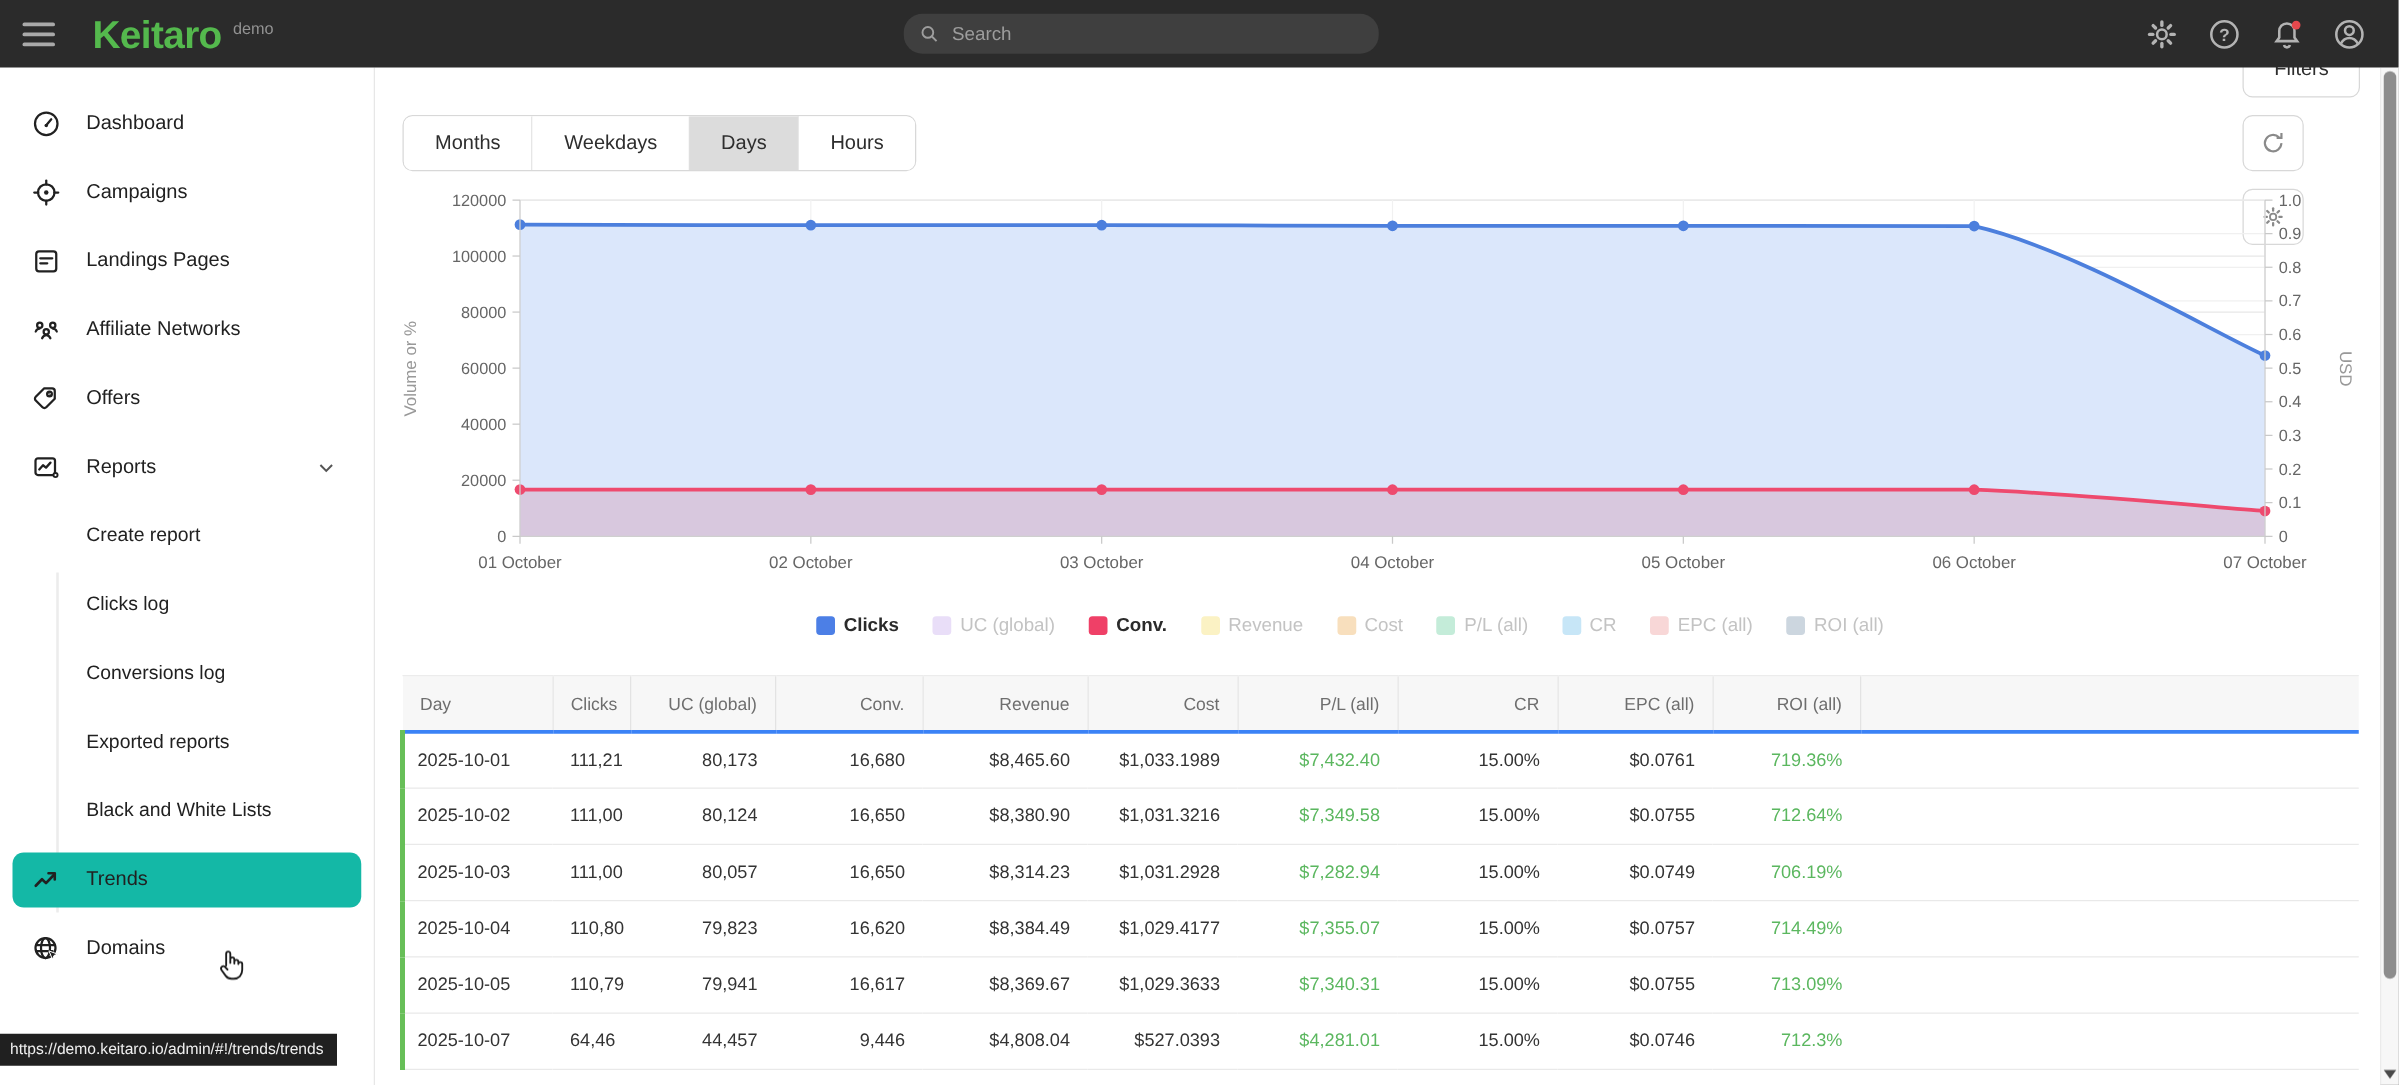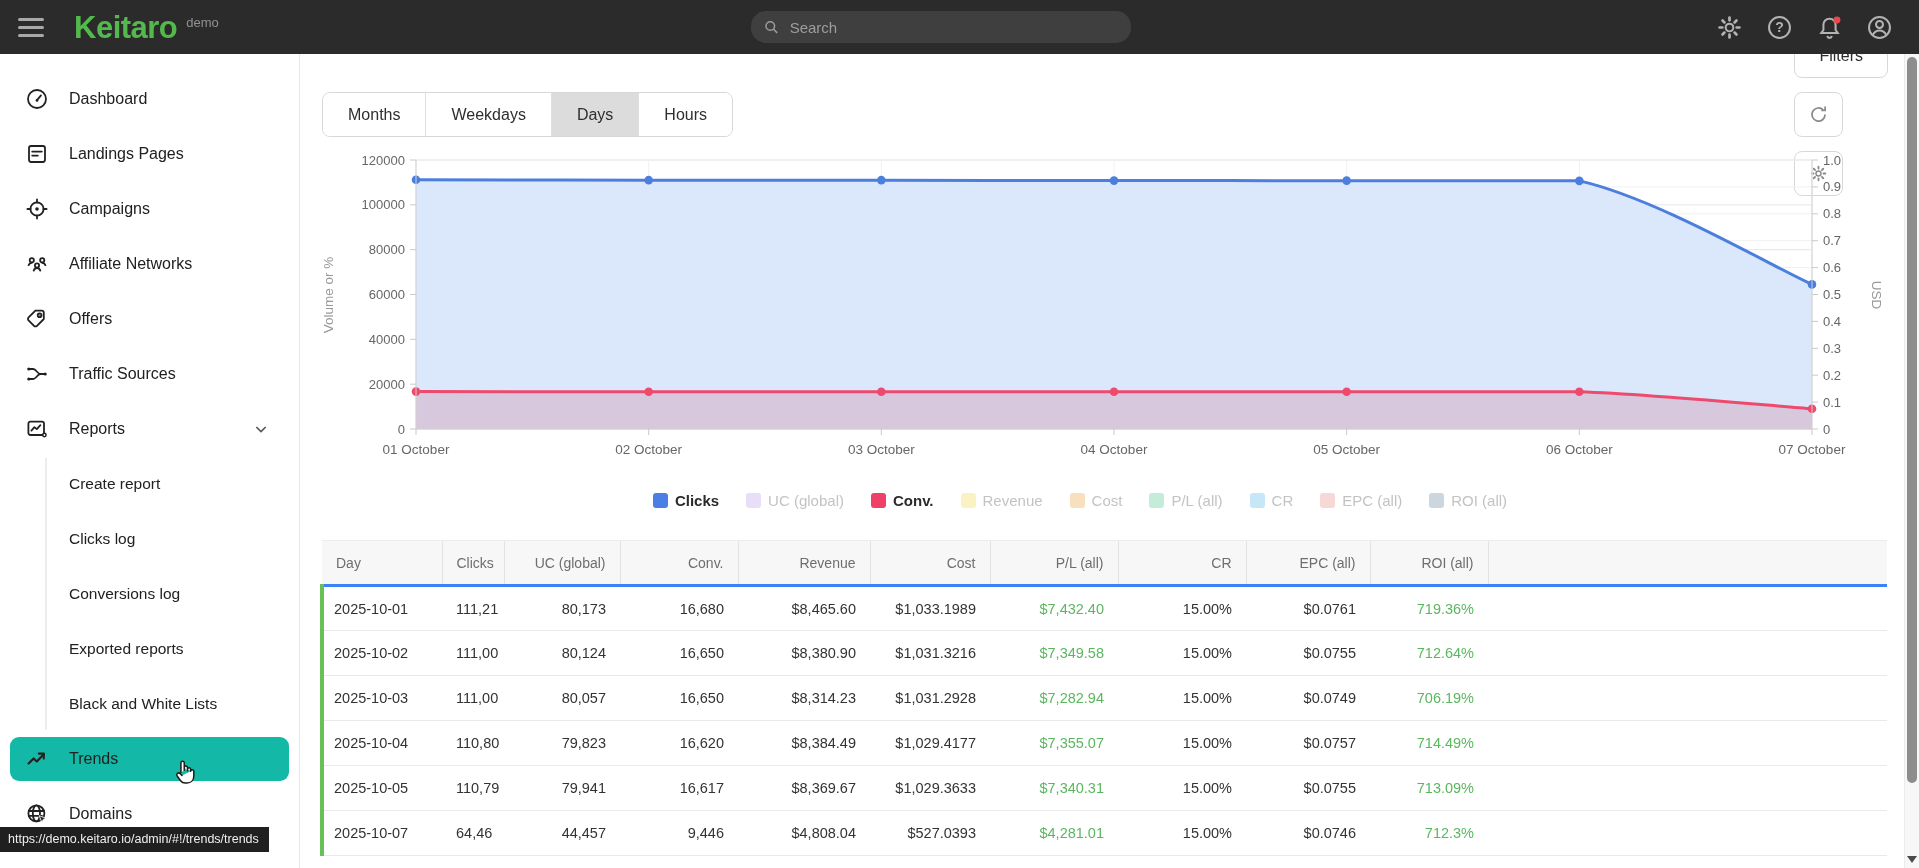--- a/index.html
+++ b/index.html
@@ -6,21 +6,21 @@
   html,body { width:1919px; height:868px; overflow:hidden; background:#fff;
     font-family:"Liberation Sans", sans-serif; }
 
   
   .topbar { position:relative; height:54px; background:#2b2b2b; display:flex; align-items:center; z-index:30; }
   .burger { width:46px; margin-left:18px; display:flex; flex-direction:column; gap:5px; cursor:pointer; }
   .burger span { display:block; width:26px; height:3px; background:#a9a9a9; border-radius:2px; }
   .brand-wrap { display:flex; align-items:flex-start; margin-left:10px; }
   .brand { font-size:31px; font-weight:800; color:#54b94d; letter-spacing:-0.5px; line-height:1; }
   .env { font-size:13px; color:#929292; margin-left:9px; margin-top:3px; }
-  .search { position:absolute; left:751px; top:11px; width:380px; height:32px; background:#3f3f3f;
+  .search { position:absolute; left:723px; top:11px; width:380px; height:32px; background:#3f3f3f;
     border-radius:15px; display:flex; align-items:center; padding:0 12px; color:#9d9d9d; }
   .search input { background:transparent; border:none; outline:none; color:#ddd; font-size:15px;
     margin-left:10px; width:100%; }
   .search input::placeholder { color:#9d9d9d; }
   .top-icons { position:absolute; right:26px; top:0; height:54px; display:flex; align-items:center; gap:23px; }
   .tico { width:27px; height:27px; position:relative; cursor:pointer; }
   .tico svg { width:27px; height:27px; }
 
   
   .app { display:flex; height:814px; }
@@ -157,65 +157,55 @@
         <div class="sb-item">
           <span class="sb-ico"><svg viewBox="0 0 24 24" fill="none" stroke="#212121" stroke-width="1.8" stroke-linecap="round" stroke-linejoin="round">
               <circle cx="12" cy="12" r="9"></circle>
               <path d="M12 13.2 16 8.4"></path>
               <circle cx="12" cy="13.4" r="1.4" fill="#212121" stroke="none"></circle>
             </svg></span>
           <span class="sb-label">Dashboard</span>
         </div>
         <div class="sb-item">
           <span class="sb-ico"><svg viewBox="0 0 24 24" fill="none" stroke="#212121" stroke-width="1.8" stroke-linecap="round" stroke-linejoin="round">
-              <rect x="4" y="4" width="16" height="16" rx="2.2"></rect>
-              <line x1="7.2" y1="9.6" x2="16.8" y2="9.6"></line>
-              <line x1="7.2" y1="13.6" x2="12.8" y2="13.6"></line>
-            </svg></span>
-          <span class="sb-label">Landings Pages</span>
-        </div>
-        <div class="sb-item">
-          <span class="sb-ico"><svg viewBox="0 0 24 24" fill="none" stroke="#212121" stroke-width="1.8" stroke-linecap="round" stroke-linejoin="round">
               <circle cx="12" cy="12" r="6.6"></circle>
               <circle cx="12" cy="12" r="1.8" fill="#212121" stroke="none"></circle>
               <line x1="12" y1="2.4" x2="12" y2="5.6"></line>
               <line x1="12" y1="18.4" x2="12" y2="21.6"></line>
               <line x1="2.4" y1="12" x2="5.6" y2="12"></line>
               <line x1="18.4" y1="12" x2="21.6" y2="12"></line>
             </svg></span>
           <span class="sb-label">Campaigns</span>
         </div>
         <div class="sb-item">
           <span class="sb-ico"><svg viewBox="0 0 24 24" fill="none" stroke="#212121" stroke-width="1.8" stroke-linecap="round" stroke-linejoin="round">
+              <rect x="4" y="4" width="16" height="16" rx="2.2"></rect>
+              <line x1="7.2" y1="9.6" x2="16.8" y2="9.6"></line>
+              <line x1="7.2" y1="13.6" x2="12.8" y2="13.6"></line>
+            </svg></span>
+          <span class="sb-label">Landings Pages</span>
+        </div>
+        <div class="sb-item">
+          <span class="sb-ico"><svg viewBox="0 0 24 24" fill="none" stroke="#212121" stroke-width="1.8" stroke-linecap="round" stroke-linejoin="round">
               <circle cx="6.8" cy="8.2" r="2.1"></circle>
               <circle cx="17.2" cy="8.2" r="2.1"></circle>
               <circle cx="12" cy="13.4" r="2.1"></circle>
               <path d="M3.6 13.2c.5-1.5 1.7-2.4 3.2-2.4"></path>
               <path d="M20.4 13.2c-.5-1.5-1.7-2.4-3.2-2.4"></path>
               <path d="M8.7 18.6c.6-1.6 1.8-2.6 3.3-2.6s2.7 1 3.3 2.6"></path>
             </svg></span>
           <span class="sb-label">Affiliate Networks</span>
         </div>
         <div class="sb-item">
           <span class="sb-ico"><svg viewBox="0 0 24 24" fill="none" stroke="#212121" stroke-width="1.8" stroke-linecap="round" stroke-linejoin="round">
               <path d="M3.6 10.4 10.4 3.6h6.3A2.1 2.1 0 0 1 18.8 5.7V12L12 18.8a2.1 2.1 0 0 1-3 0l-5.4-5.4a2.1 2.1 0 0 1 0-3z"></path>
               <circle cx="14.6" cy="8.2" r="1.9"></circle>
               <text x="14.6" y="10" text-anchor="middle" font-size="4.6" fill="#212121" stroke="none">$</text>
             </svg></span>
           <span class="sb-label">Offers</span>
-        </div>
-        <div class="sb-item">
-          <span class="sb-ico"><svg viewBox="0 0 24 24" fill="none" stroke="#212121" stroke-width="1.8" stroke-linecap="round" stroke-linejoin="round">
-              <path d="M3.4 7h4.8c3 0 4.2 5 7.2 5h4.4"></path>
-              <path d="M3.4 17h4.8c3 0 4.2-5 7.2-5"></path>
-              <circle cx="3.8" cy="7" r="1.5" fill="#212121" stroke="none"></circle>
-              <circle cx="3.8" cy="17" r="1.5" fill="#212121" stroke="none"></circle>
-              <circle cx="20.2" cy="12" r="1.6" fill="#212121" stroke="none"></circle>
-            </svg></span>
-          <span class="sb-label">Traffic Sources</span>
         </div>
         <div class="sb-item">
           <span class="sb-ico"><svg viewBox="0 0 24 24" fill="none" stroke="#212121" stroke-width="1.8" stroke-linecap="round" stroke-linejoin="round">
               <rect x="3.4" y="4.6" width="15.6" height="13.4" rx="2"></rect>
               <path d="M6.4 13.6l3-3.4 2.4 1.9 3.6-4"></path>
               <circle cx="19.4" cy="18" r="2.4" fill="#212121" stroke="none"></circle>
               <circle cx="19.4" cy="18" r="0.9" fill="#fff" stroke="none"></circle>
             </svg></span>
           <span class="sb-label">Reports</span>
           <svg class="sb-chevron" viewBox="0 0 24 24" fill="none" stroke="#555" stroke-width="2.4">

